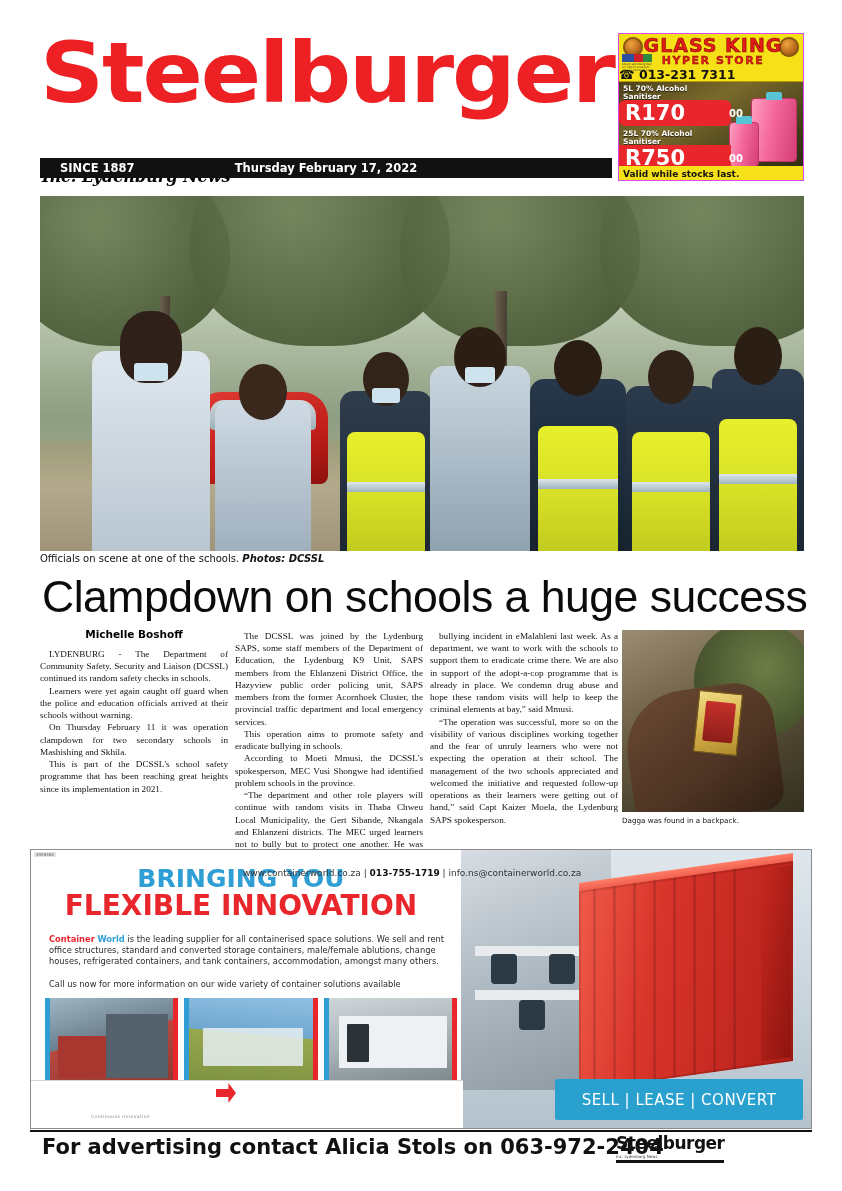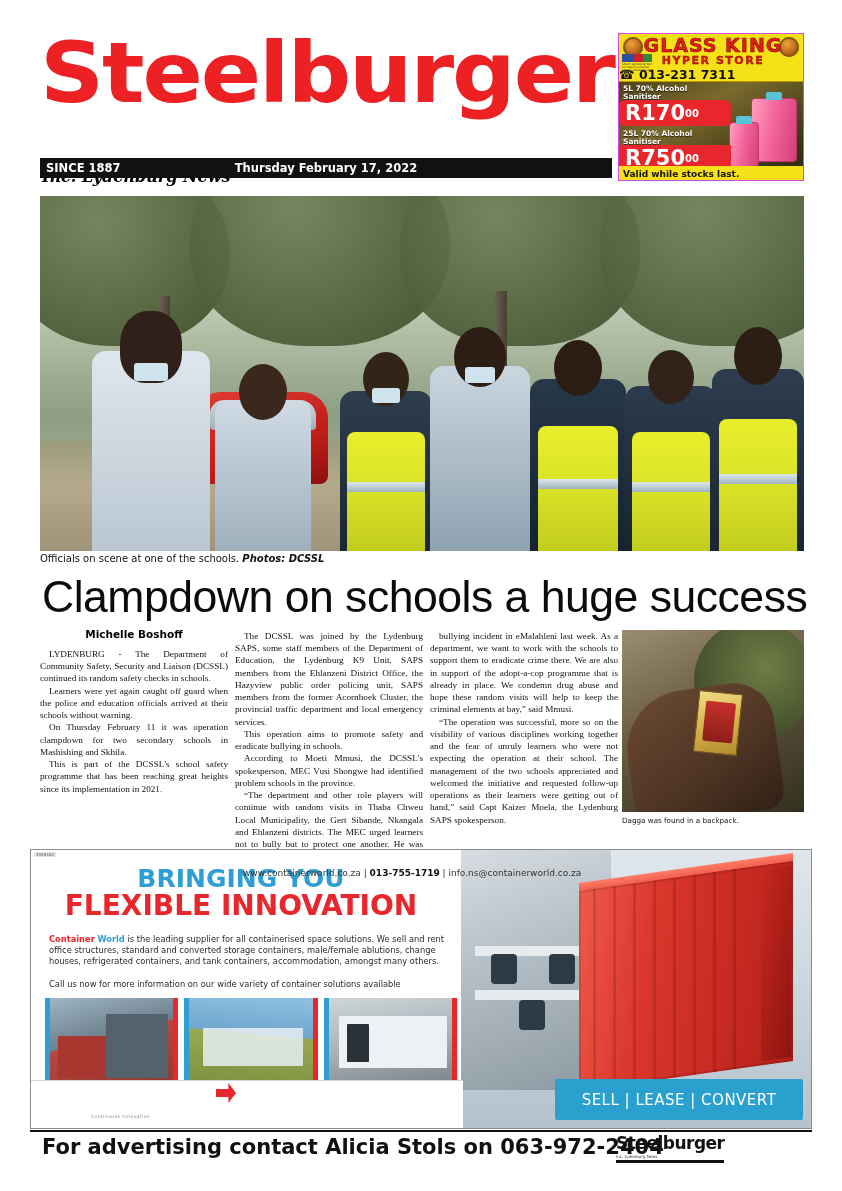--- a/index.html
+++ b/index.html
@@ -32,21 +32,21 @@
     font-weight: bold; font-style: italic;
     font-size: 16px; color: #000;
   }
   .dateline {
     position: absolute; left: 40px; top: 158px; width: 572px; height: 20px;
     background: #111; color: #fff;
     font-family: "DejaVu Sans", sans-serif;
     font-weight: bold; font-size: 11.5px;
     display: flex; align-items: center;
   }
-  .dateline .since { padding-left: 6px; }
+  .dateline .since { padding-left: 20px; }
   .dateline .date { position: absolute; left: 50%; transform: translateX(-50%); white-space: nowrap; }
 
   
   .gk-ad {
     position: absolute; left: 618px; top: 33px; width: 186px; height: 148px;
     border: 1px solid #d946ef; background: #f6dd17; overflow: hidden;
   }
   .gk-head { position: relative; height: 48px; background: #f6e018; border-bottom: 1px solid #b59b00; }
   .gk-lion {
     position: absolute; top: 3px; width: 20px; height: 20px; border-radius: 50%;
@@ -101,21 +101,21 @@
     position: absolute; left: 0; width: 112px; height: 26px;
     background: #e8262b; display: flex; align-items: center;
   }
   .gk-pricebar.a { top: 18px; border-radius: 6px; } .gk-pricebar.b { top: 63px; }
   .gk-price {
     font-family: "DejaVu Sans", sans-serif; font-weight: bold; font-size: 21px;
     color: #fff; padding-left: 6px; line-height: 1;
   }
   .gk-cents {
     font-family: "DejaVu Sans", sans-serif; font-weight: bold; font-size: 10px;
-    color: #fff; vertical-align: super;
+    color: #fff; vertical-align: super; margin-left: 44px;
   }
   .gk-valid {
     position: absolute; left: 0; bottom: 0; width: 100%; height: 15px;
     background: #f6e018;
     font-family: "DejaVu Sans", sans-serif; font-weight: bold; font-size: 9px;
     color: #111; display: flex; align-items: center; padding-left: 4px;
   }
 
   
   .main-photo {

